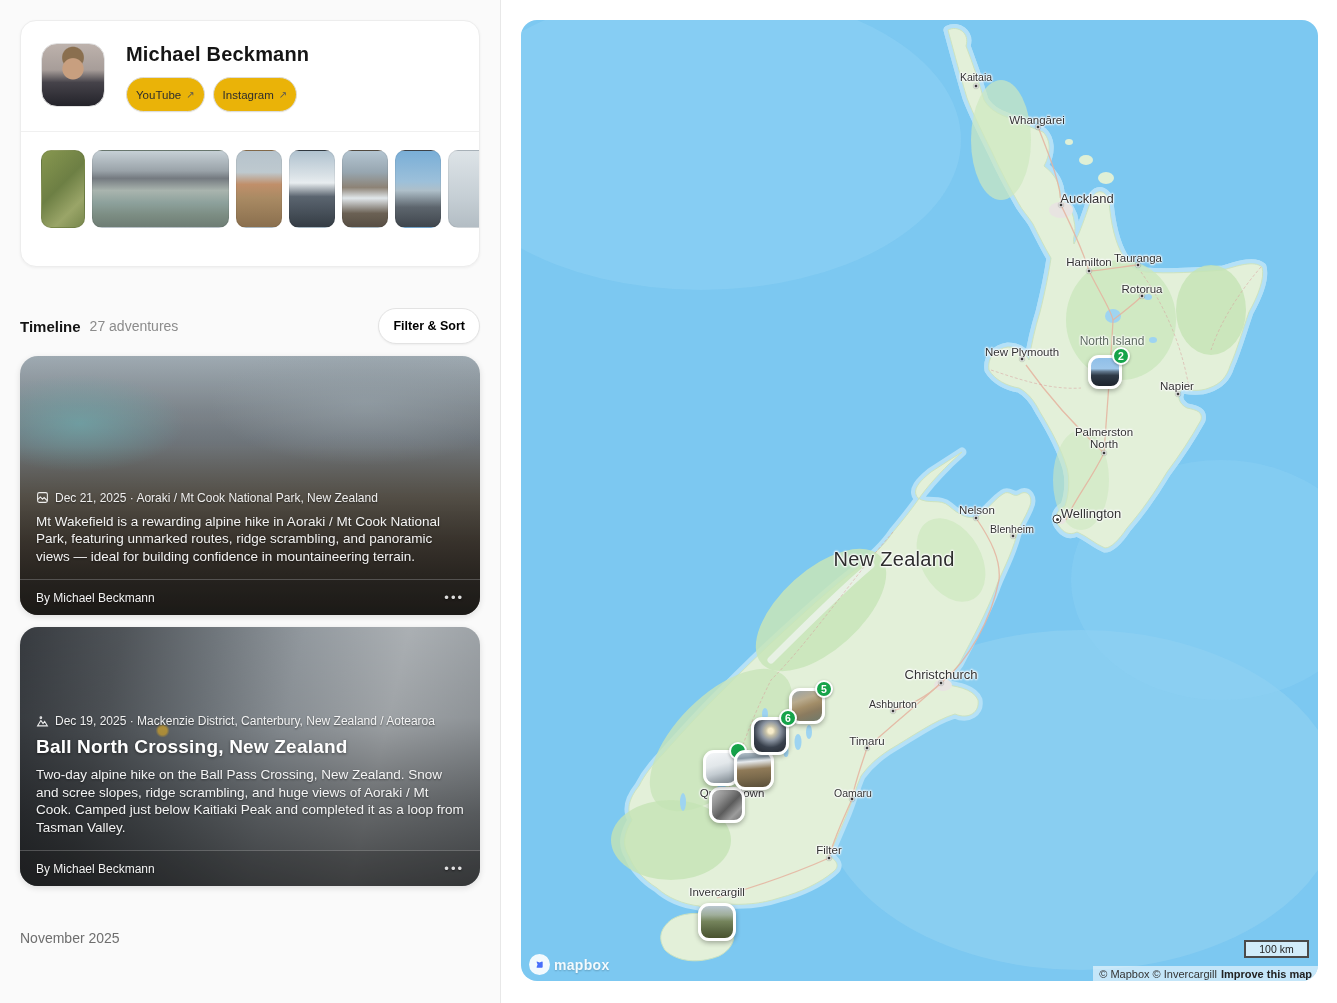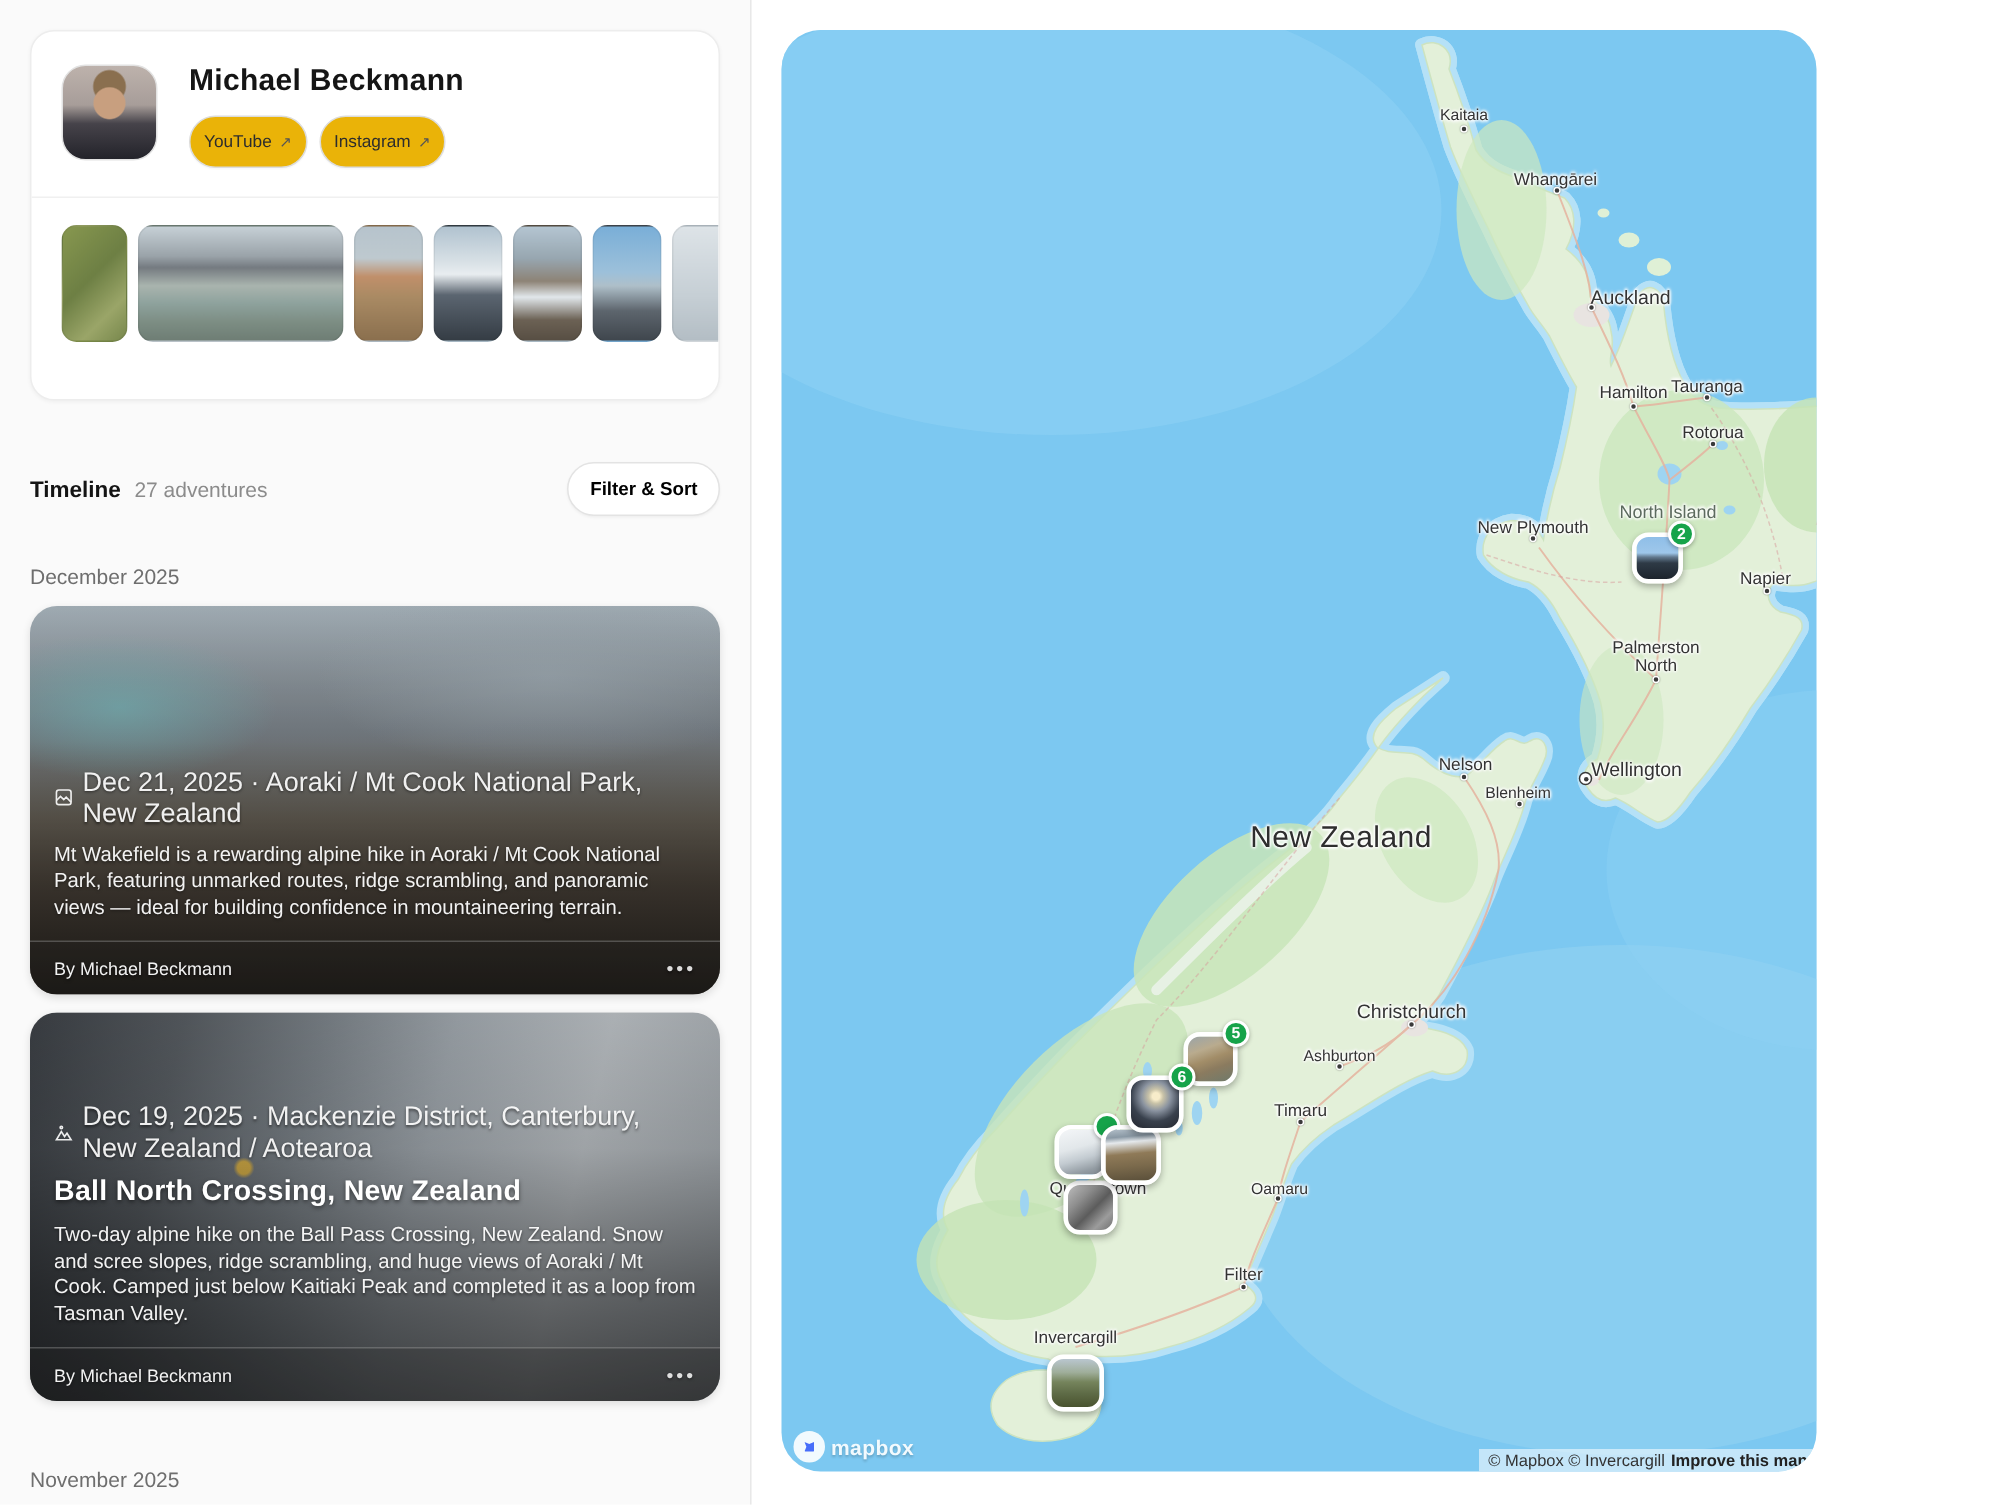--- a/index.html
+++ b/index.html
@@ -53,36 +53,36 @@
       radial-gradient(ellipse 150px 70px at 13% 26%, rgba(124,176,180,.95) 0%, rgba(124,176,180,0) 70%),
       radial-gradient(ellipse 220px 90px at 75% 18%, rgba(160,172,180,.8) 0%, rgba(160,172,180,0) 70%),
       linear-gradient(180deg,#a7b3bb 0%,#8b949b 20%,#7d858c 32%,#756e62 55%,#645a4e 72%,#463f36 100%);}
   .bg-2{ background:
       radial-gradient(circle 7px at 31% 40%, rgba(216,174,64,.9) 0 60%, rgba(216,174,64,0) 100%),
       linear-gradient(103deg,#3a3e43 0%,#54595e 20%,#767d83 38%,#9aa1a7 55%,#b4b9bd 75%,#9aa0a5 100%),
       #8d9298;}
   .card-shade{ position:absolute; inset:0;
     background:linear-gradient(180deg, rgba(0,0,0,.05) 0%, rgba(0,0,0,.12) 35%, rgba(0,0,0,.45) 72%, rgba(0,0,0,.62) 100%);}
   .card-content{ position:absolute; left:0; right:0; bottom:36px; padding:0 16px 14px 16px; color:#fff;}
-  .meta-row{ display:flex; align-items:center; gap:6px; font-size:18px; color:rgba(255,255,255,.92);
+  .meta-row{ display:flex; align-items:center; gap:6px; font-size:12px; color:rgba(255,255,255,.92);
     text-shadow:0 1px 2px rgba(0,0,0,.55);}
   .meta-row svg{ flex:0 0 auto; opacity:.9; }
   .card-title{ margin-top:8px; font-size:19px; font-weight:700; letter-spacing:.2px;
     text-shadow:0 1px 3px rgba(0,0,0,.5);}
   .card-desc{ margin-top:8px; font-size:13.5px; line-height:17.5px; color:rgba(255,255,255,.94);
     text-shadow:0 1px 2px rgba(0,0,0,.5); max-width:430px;}
   .card-footer{ position:absolute; left:0; right:0; bottom:0; height:36px;
     border-top:1px solid rgba(255,255,255,.22); background:rgba(30,30,30,.22);
     display:flex; align-items:center; padding:0 16px; color:#f2f2f2; font-size:12px;
     text-shadow:0 1px 2px rgba(0,0,0,.5);}
   .more-dots{ margin-left:auto; letter-spacing:2px; font-size:13px; color:rgba(255,255,255,.85); cursor:pointer;}
 
   
-  .map{ position:absolute; left:521px; top:20px; width:690px; height:961px;
-    border-radius:26px; overflow:hidden; background:#7cc8f1; }
+  .map{ position:absolute; left:521px; top:20px; width:797px; height:961px;
+    border-radius:16px; overflow:hidden; background:#7cc8f1; }
   .map svg{ position:absolute; inset:0; }
   .map-label{ position:absolute; transform:translate(-50%,-50%); white-space:pre-line;
     text-align:center; color:#333; z-index:2; pointer-events:none;
     text-shadow:0 0 2px #fff,0 0 2px #fff,0 0 3px #fff,0 1px 2px #fff,0 -1px 2px #fff;}
   .map-label.sm{ font-size:10.5px; }
   .map-label.md{ font-size:11.5px; }
   .map-label.lg{ font-size:13px; font-weight:400; }
   .map-label.region{ font-size:12px; color:#5c6b5e; }
   .map-label.country{ font-size:20px; color:#2e2e2e; letter-spacing:.3px; }
   .city-dot{ position:absolute; width:5px; height:5px; background:#3a3a3a; border:1px solid #fff;
@@ -155,21 +155,20 @@
         <div class="thumb g7" style="width: 60px;"></div>
       </div>
   </div>
 
   <div class="timeline-row">
     <span class="tl-title">Timeline</span>
     <span class="tl-count">27 adventures</span>
     <button class="filter-btn">Filter &amp; Sort</button>
   </div>
 
-  <div class="month-label">December 2025</div>
 
   <div class="adv-card bg-1">
     <div class="card-shade"></div>
     <div class="card-content">
       <div class="meta-row">
         <svg width="13" height="13" viewBox="0 0 24 24" fill="none" stroke="#fff" stroke-width="2">
             <rect x="3" y="3" width="18" height="18" rx="3"></rect>
             <path d="M3 16l5-5 4 4 3-3 6 6"></path>
           </svg>
         <span>Dec 21, 2025 · Aoraki / Mt Cook National Park, New Zealand</span>

